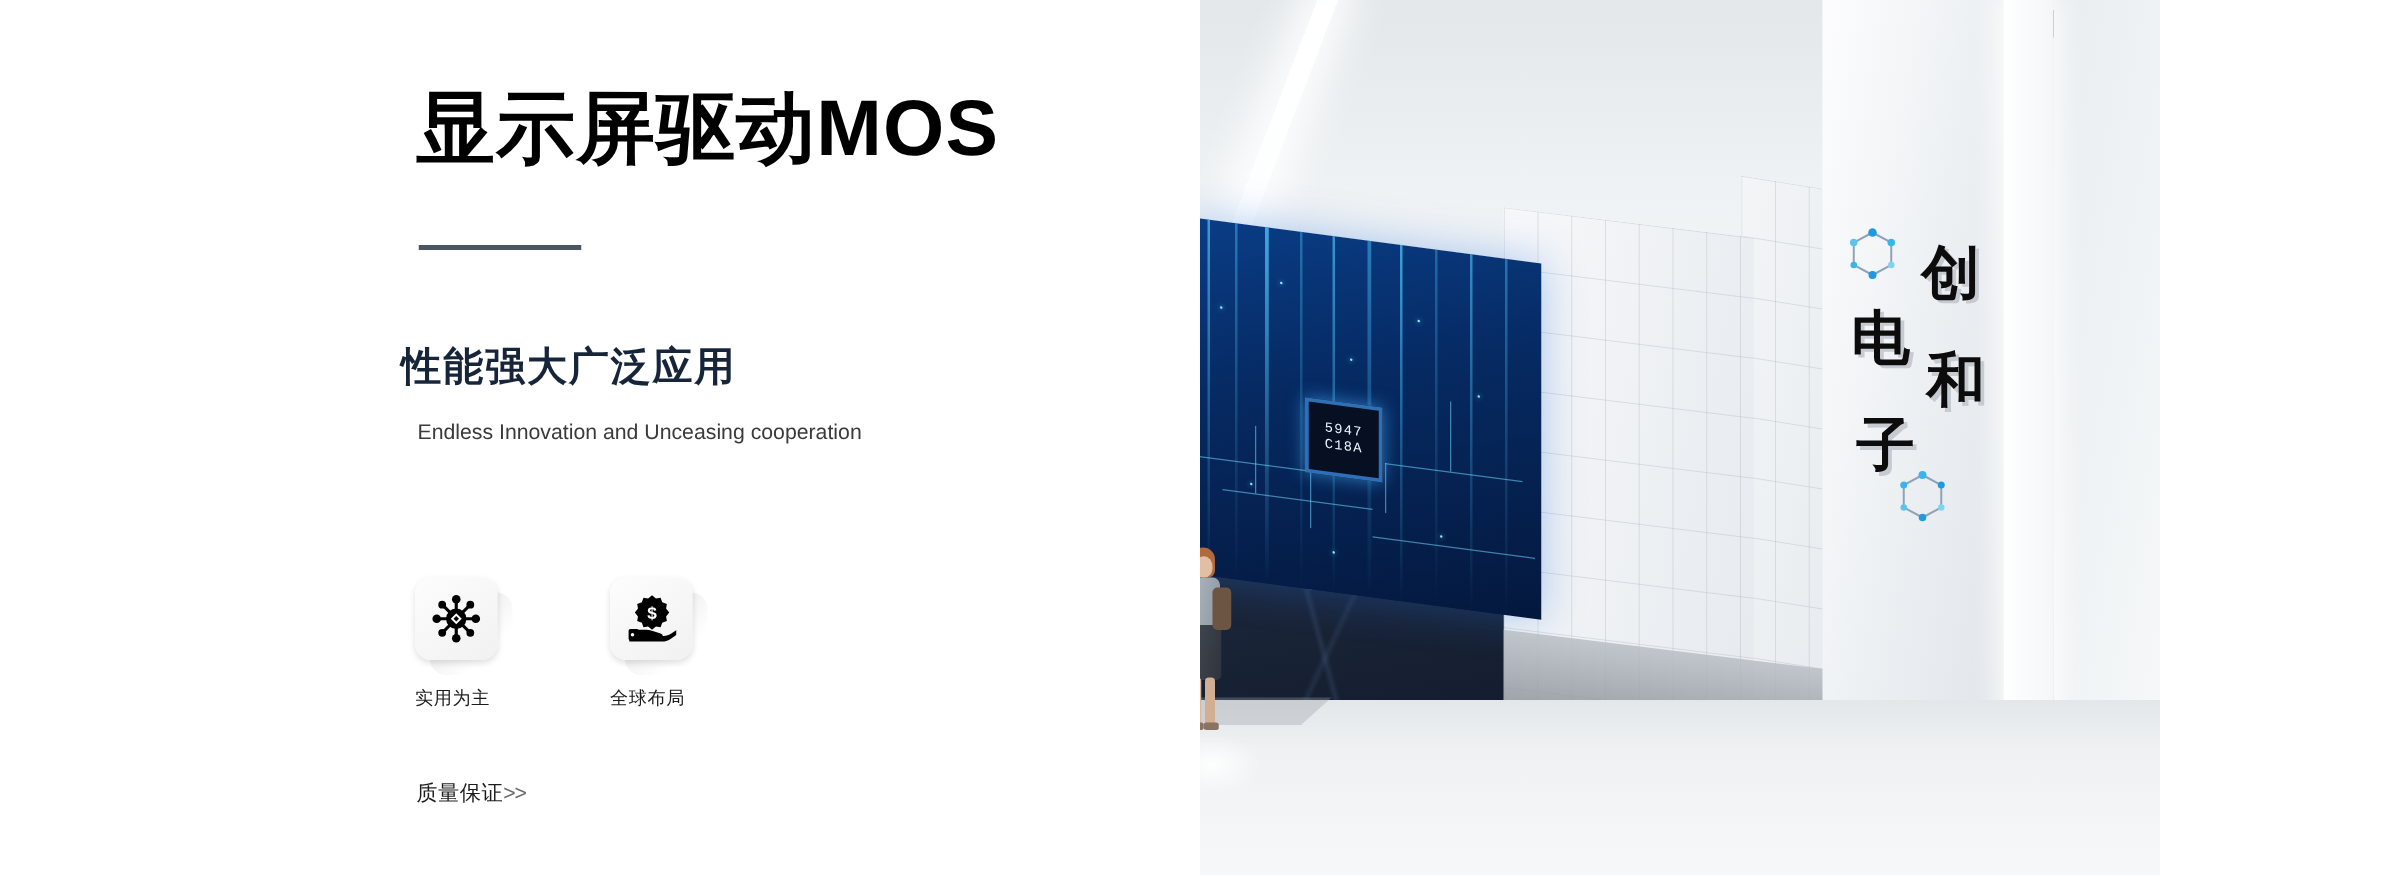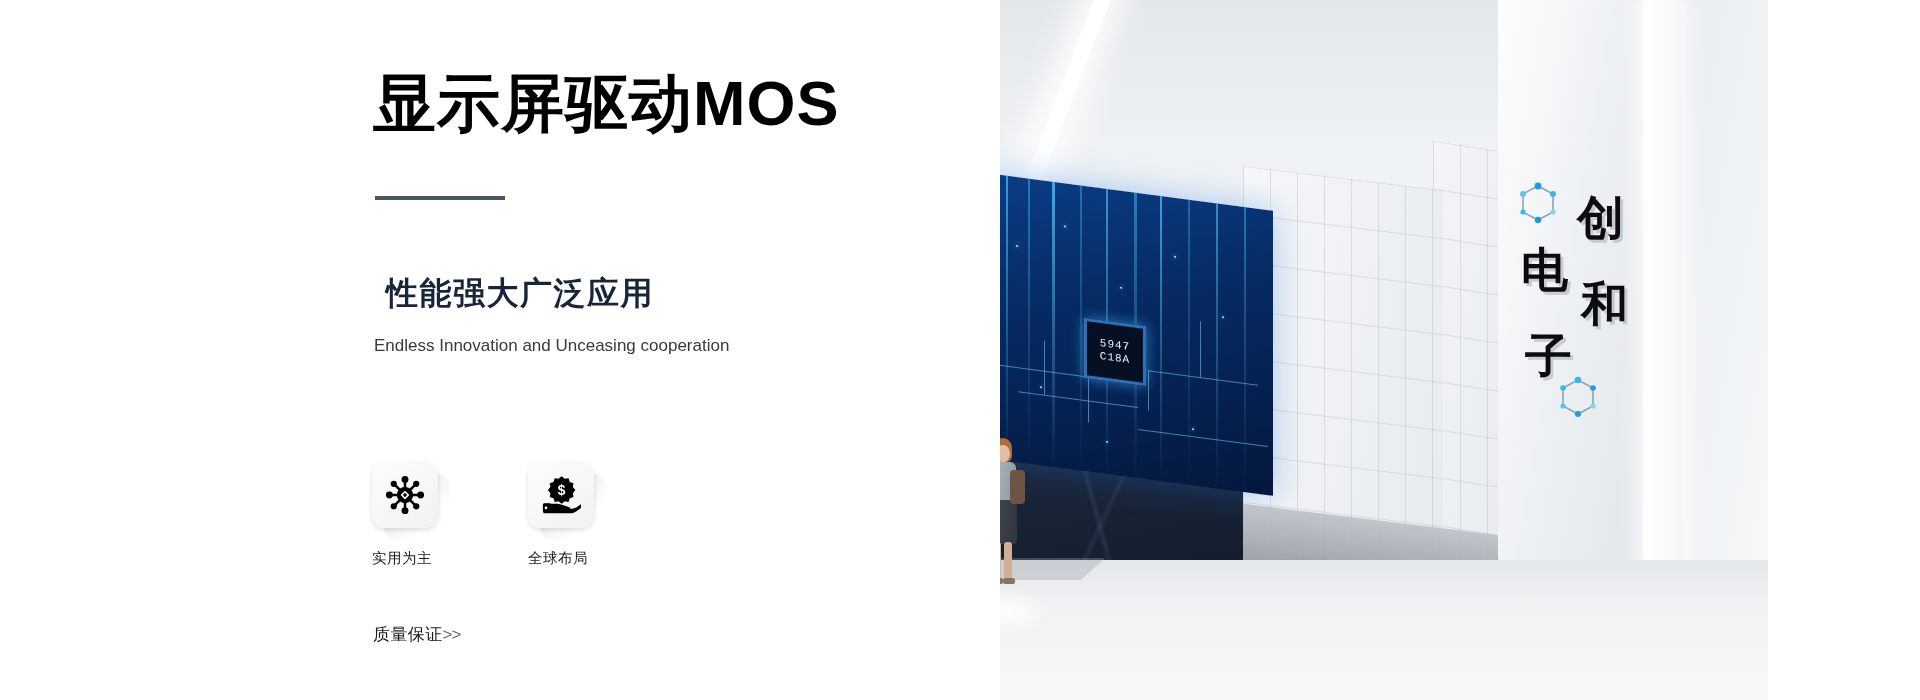--- a/index.html
+++ b/index.html
@@ -4,21 +4,21 @@
 <title>显示屏驱动MOS</title>
 <style>
   * { margin:0; padding:0; box-sizing:border-box; }
   html,body{
     width:1920px; height:700px; overflow:hidden;
     background:#ffffff;
     font-family:"Liberation Sans","DejaVu Sans",sans-serif;
   }
   .banner{
     position:relative; width:1728px; height:700px;
-    background:#8b5cf6; overflow:hidden;margin-left:40px;
+    background:#8b5cf6; overflow:hidden;
   }
 
   
   .text-panel{
     position:absolute; left:0; top:0;
     width:960px; height:700px;
     background:#ffffff;
     z-index:5;
   }
   .headline{
@@ -27,21 +27,21 @@
     font-weight:700; letter-spacing:1px;
     color:#000000;
     white-space:nowrap;
   }
   .divider{
     position:absolute; left:335px; top:196px;
     width:130px; height:4px;
     background:#4a5663;
   }
   .subhead{
-    position:absolute; left:346px; top:272px;
+    position:absolute; left:321px; top:272px;
     font-size:32px; font-weight:700; letter-spacing:1.5px;
     color:#17253a;
     white-space:nowrap;
   }
   .para{
     position:absolute; left:334px; top:331px;
     width:540px;
     font-size:17px; line-height:30px;
     color:#3a3a3a; font-weight:400;
   }

